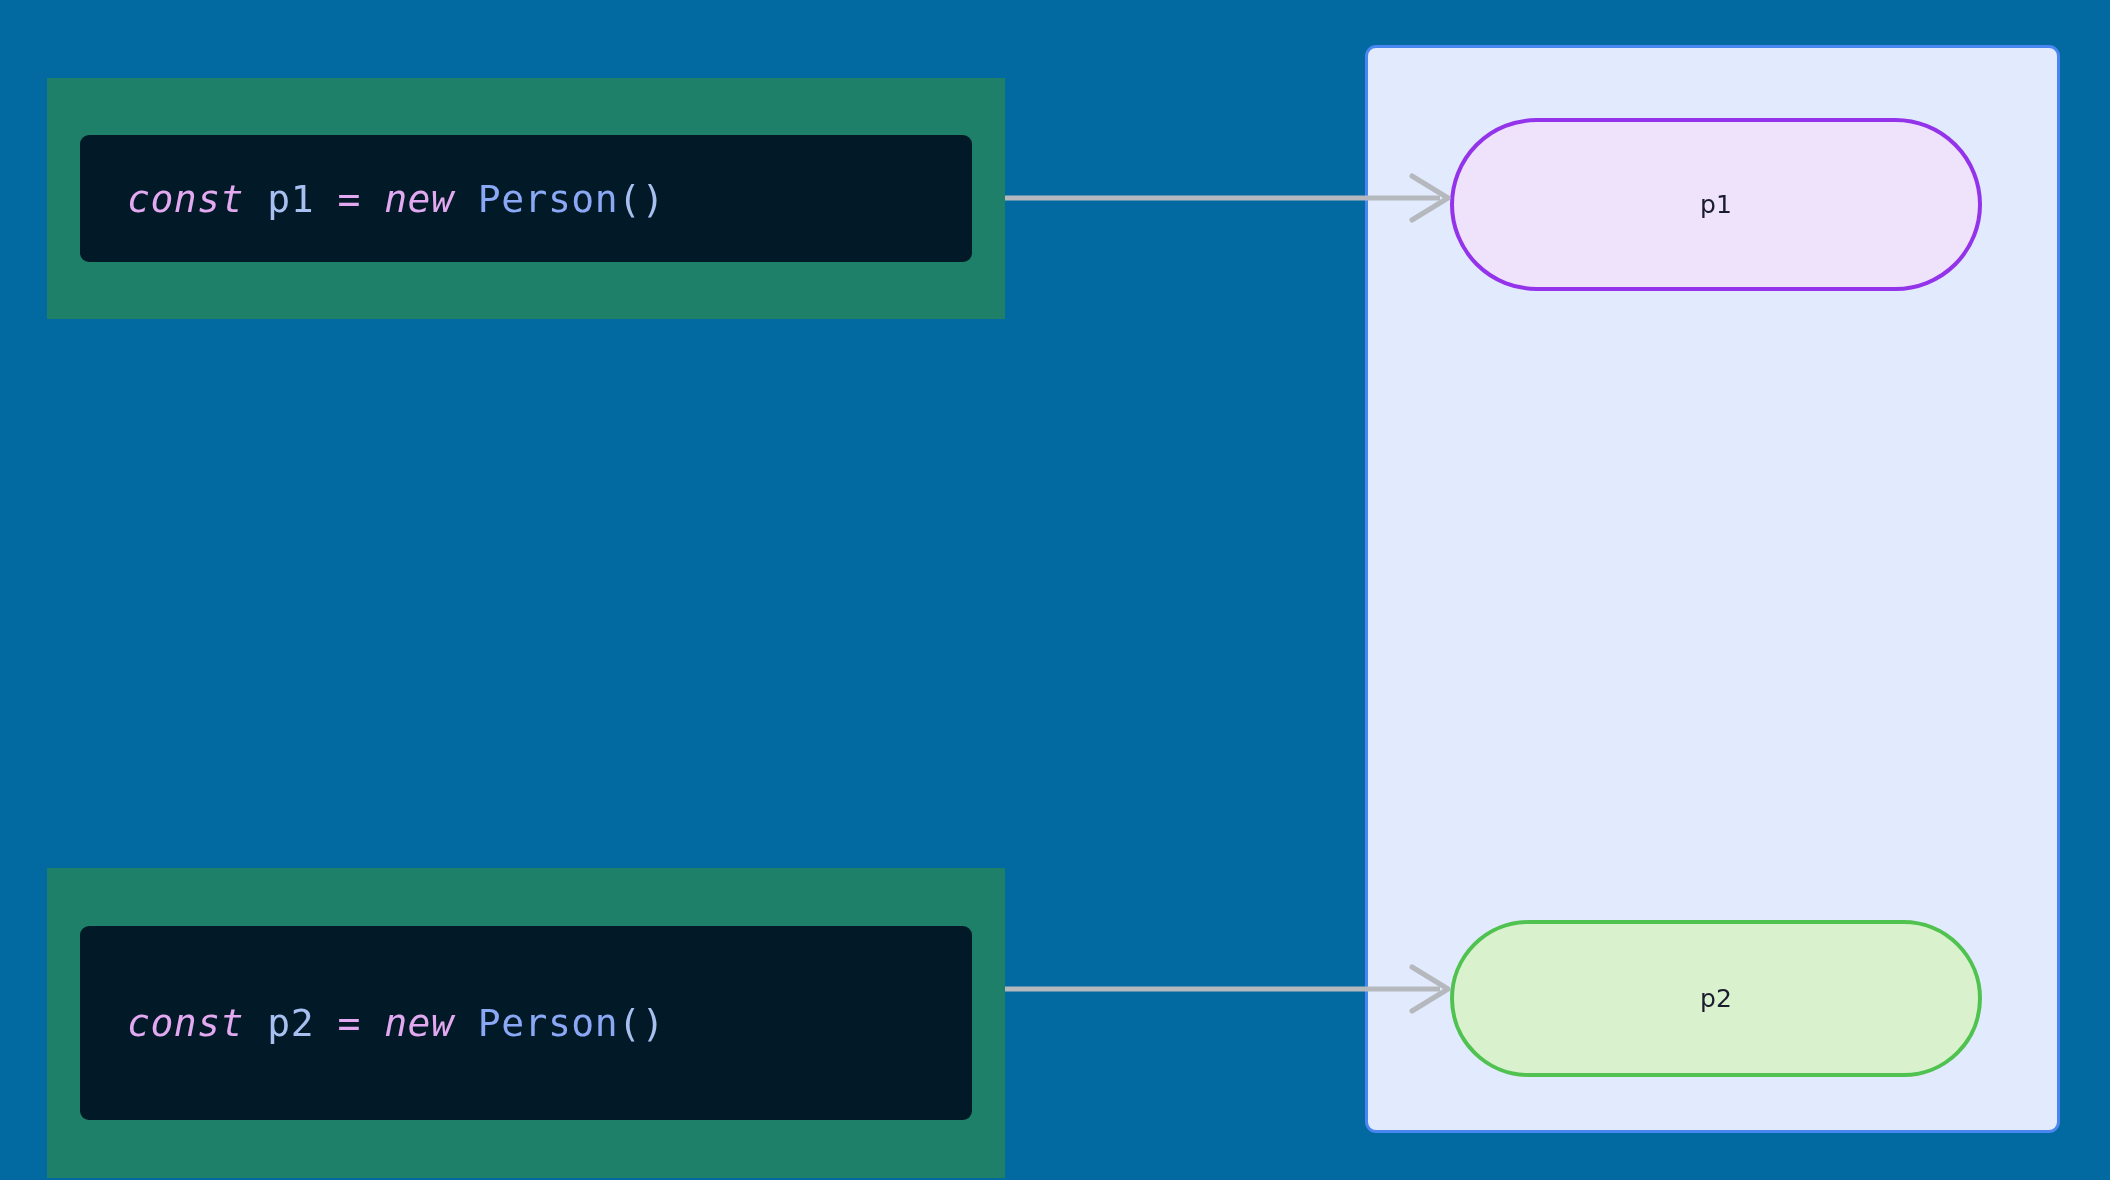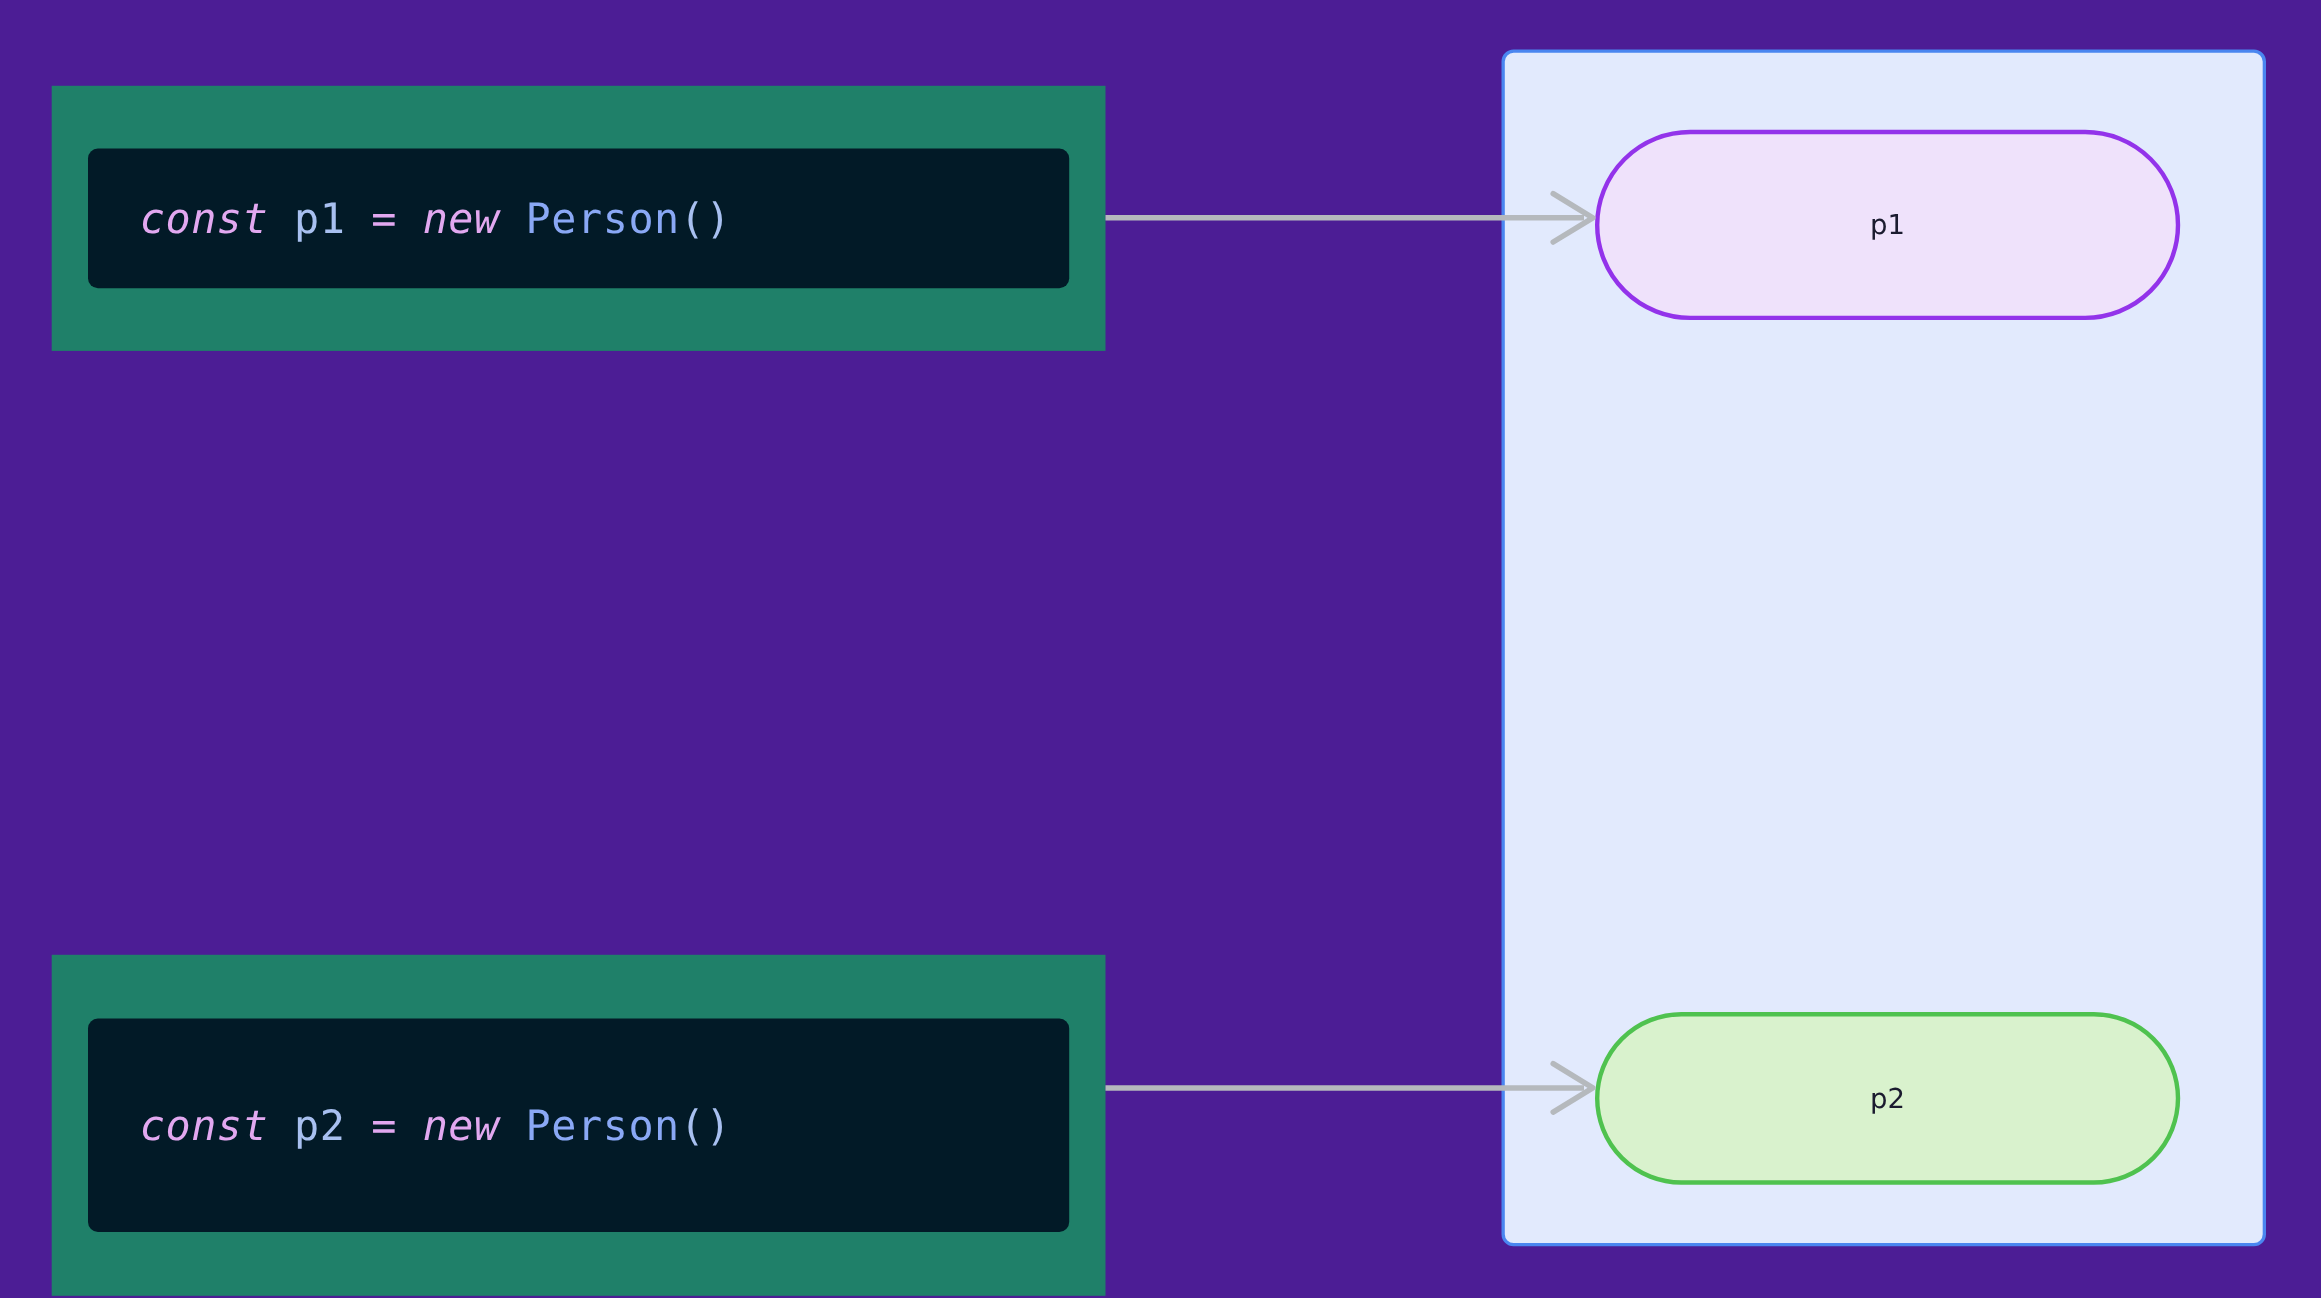--- a/index.html
+++ b/index.html
@@ -10,21 +10,21 @@
     height: 1180px;
     background: #ffffff;
     font-family: "Liberation Sans", sans-serif;
     overflow: hidden;
   }
 
   #stage {
     position: relative;
     width: 2110px;
     height: 1180px;
-    background: #4c1d95;
+    background: #0369a1;
   }
 
   
   .code-card {
     position: absolute;
     left: 47px;
     width: 958px;
     background: #1f8069;
     border-radius: 0;
     display: flex;

